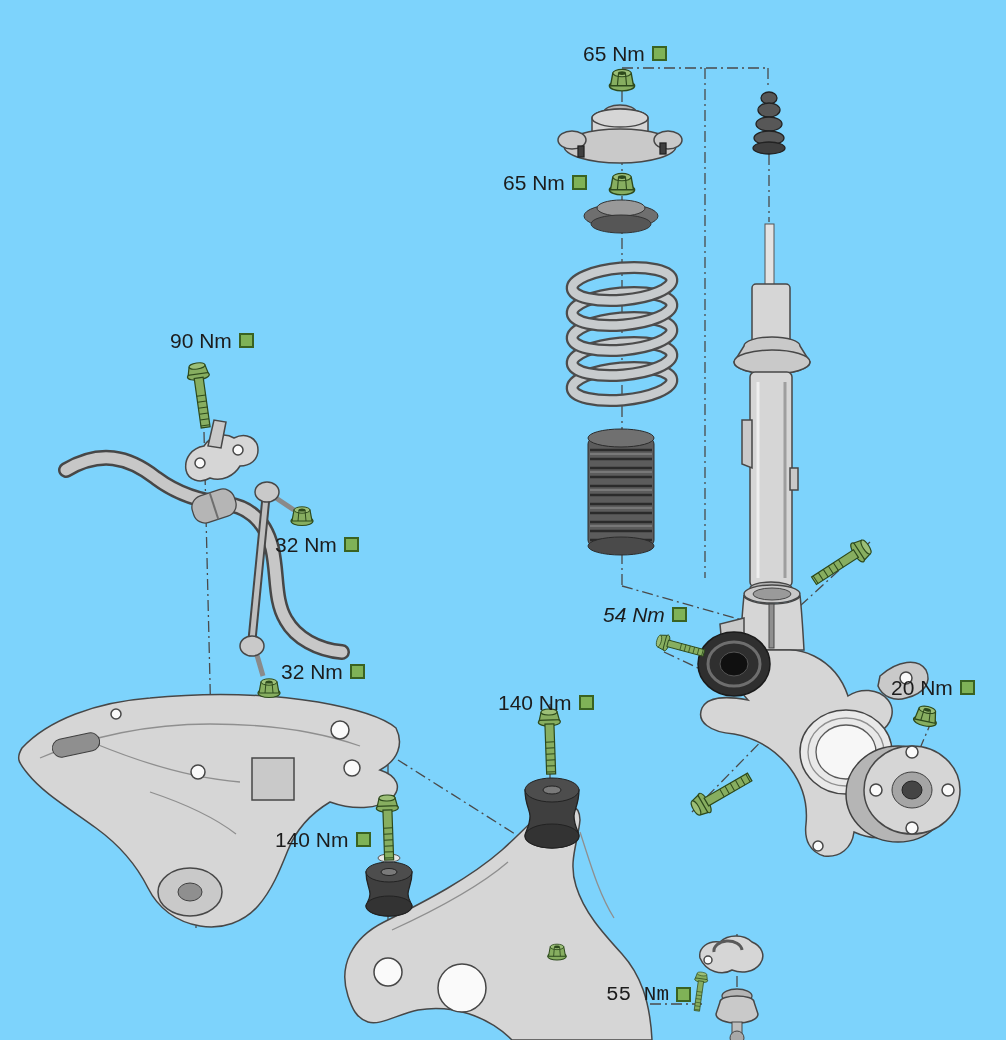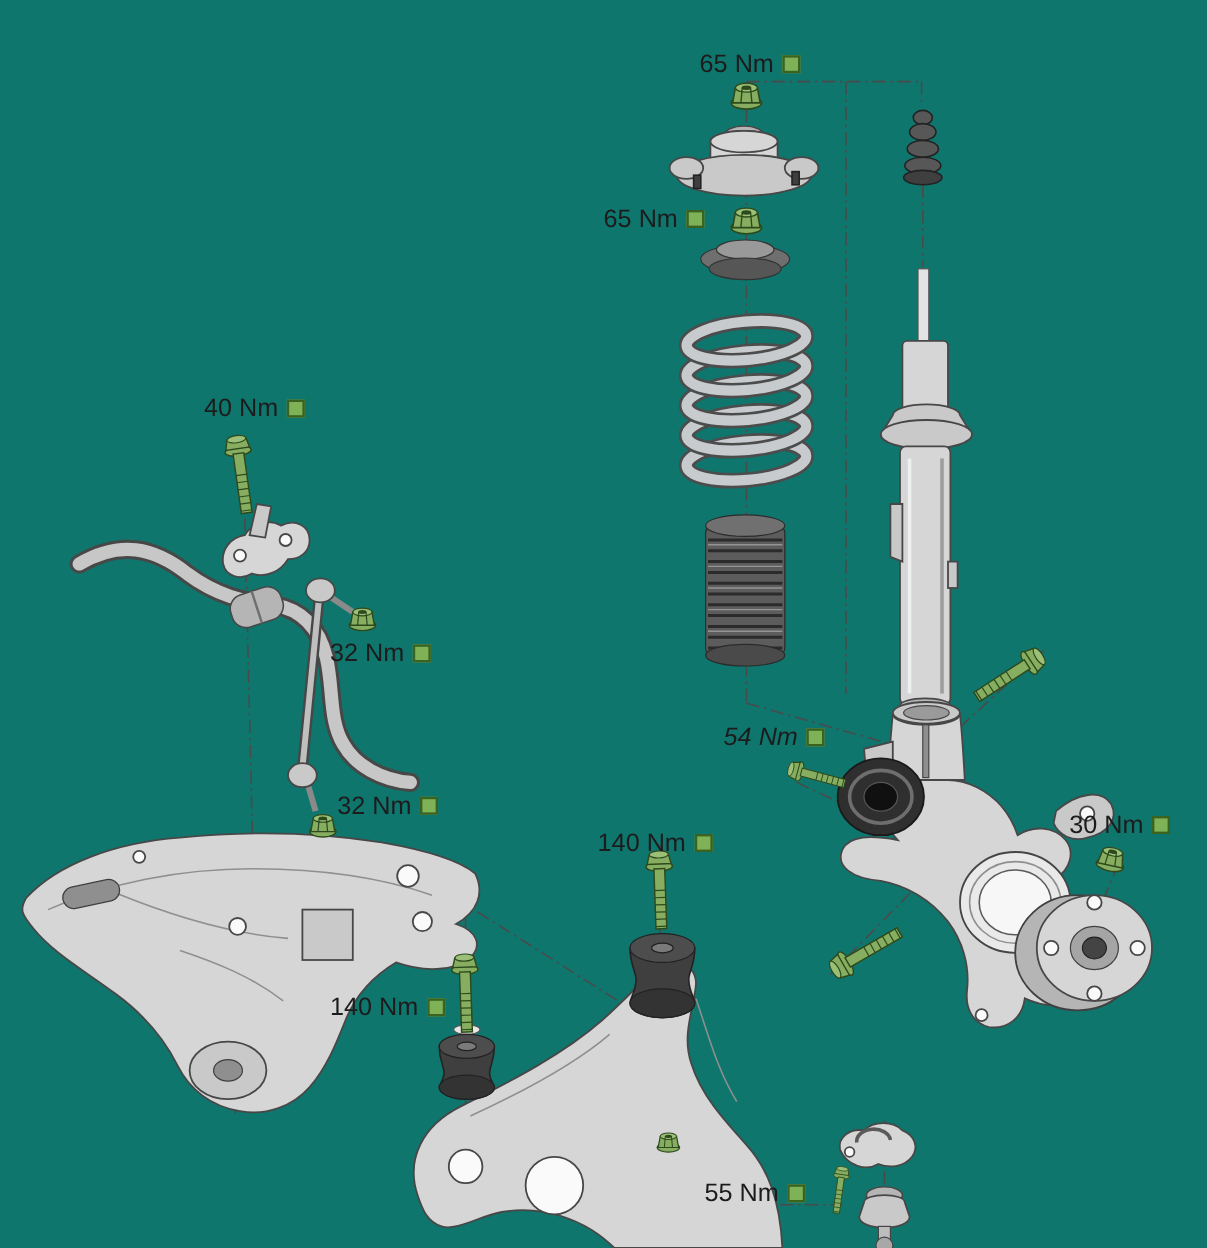--- a/index.html
+++ b/index.html
@@ -1,16 +1,16 @@
 <!DOCTYPE html>
 <html><head>
 <meta charset="utf-8">
 <style>
   html,body{margin:0;padding:0;background:#ffffff;}
-  #stage{position:relative;width:1006px;height:1040px;background:#0f766e;overflow:hidden;
+  #stage{position:relative;width:1006px;height:1040px;background:#7dd3fc;overflow:hidden;
          font-family:"Liberation Sans", sans-serif;}
   #art{position:absolute;left:0;top:0;width:100%;height:100%;}
   .torque-label{position:absolute;display:flex;align-items:center;gap:7px;white-space:nowrap;
                 font-size:21px;color:#1c1c1c;line-height:1;}
   .torque-label .marker{display:inline-block;width:15px;height:15px;background:#7fb257;
                 border:2px solid #3a6322;box-sizing:border-box;}
   
   .p1{fill:#d6d6d6;stroke:#474747;stroke-width:1.5}
   .p2{fill:#c9c9c9;stroke:#474747;stroke-width:1.5}
   .p3{fill:#b5b5b5;stroke:#474747;stroke-width:1.3}
@@ -270,45 +270,45 @@
 
   <div class="torque-label" style="left:583px;top:43px;">
     <span>65 Nm</span>
     <span class="marker"></span>
   </div>
   <div class="torque-label" style="left:503px;top:172px;">
     <span>65 Nm</span>
     <span class="marker"></span>
   </div>
   <div class="torque-label" style="left:170px;top:330px;">
-    <span>40 Nm</span>
+    <span>90 Nm</span>
     <span class="marker"></span>
   </div>
   <div class="torque-label" style="left:275px;top:534px;">
     <span>32 Nm</span>
     <span class="marker"></span>
   </div>
   <div class="torque-label" style="left:281px;top:661px;">
     <span>32 Nm</span>
     <span class="marker"></span>
   </div>
   <div class="torque-label" style="left:603px;top:604px;font-style:italic;">
     <span>54 Nm</span>
     <span class="marker"></span>
   </div>
   <div class="torque-label" style="left:498px;top:692px;">
     <span>140 Nm</span>
     <span class="marker"></span>
   </div>
   <div class="torque-label" style="left:891px;top:677px;">
-    <span>30 Nm</span>
+    <span>20 Nm</span>
     <span class="marker"></span>
   </div>
   <div class="torque-label" style="left:275px;top:829px;">
     <span>140 Nm</span>
     <span class="marker"></span>
   </div>
-  <div class="torque-label" style="left:587px;top:984px;">
+  <div class="torque-label" style="left:606px;top:984px;font-family:Liberation Mono, monospace;">
     <span>55 Nm</span>
     <span class="marker"></span>
   </div>
 
 </div>
 
 </body></html>

